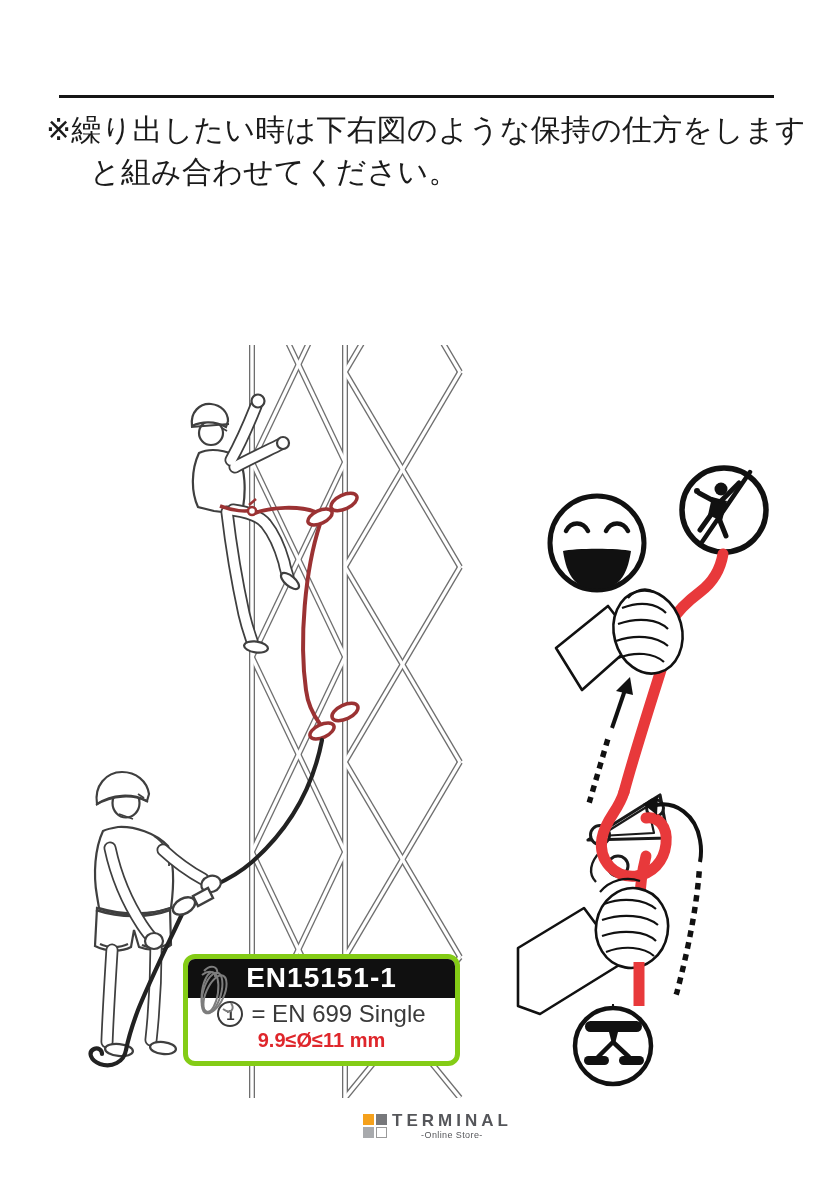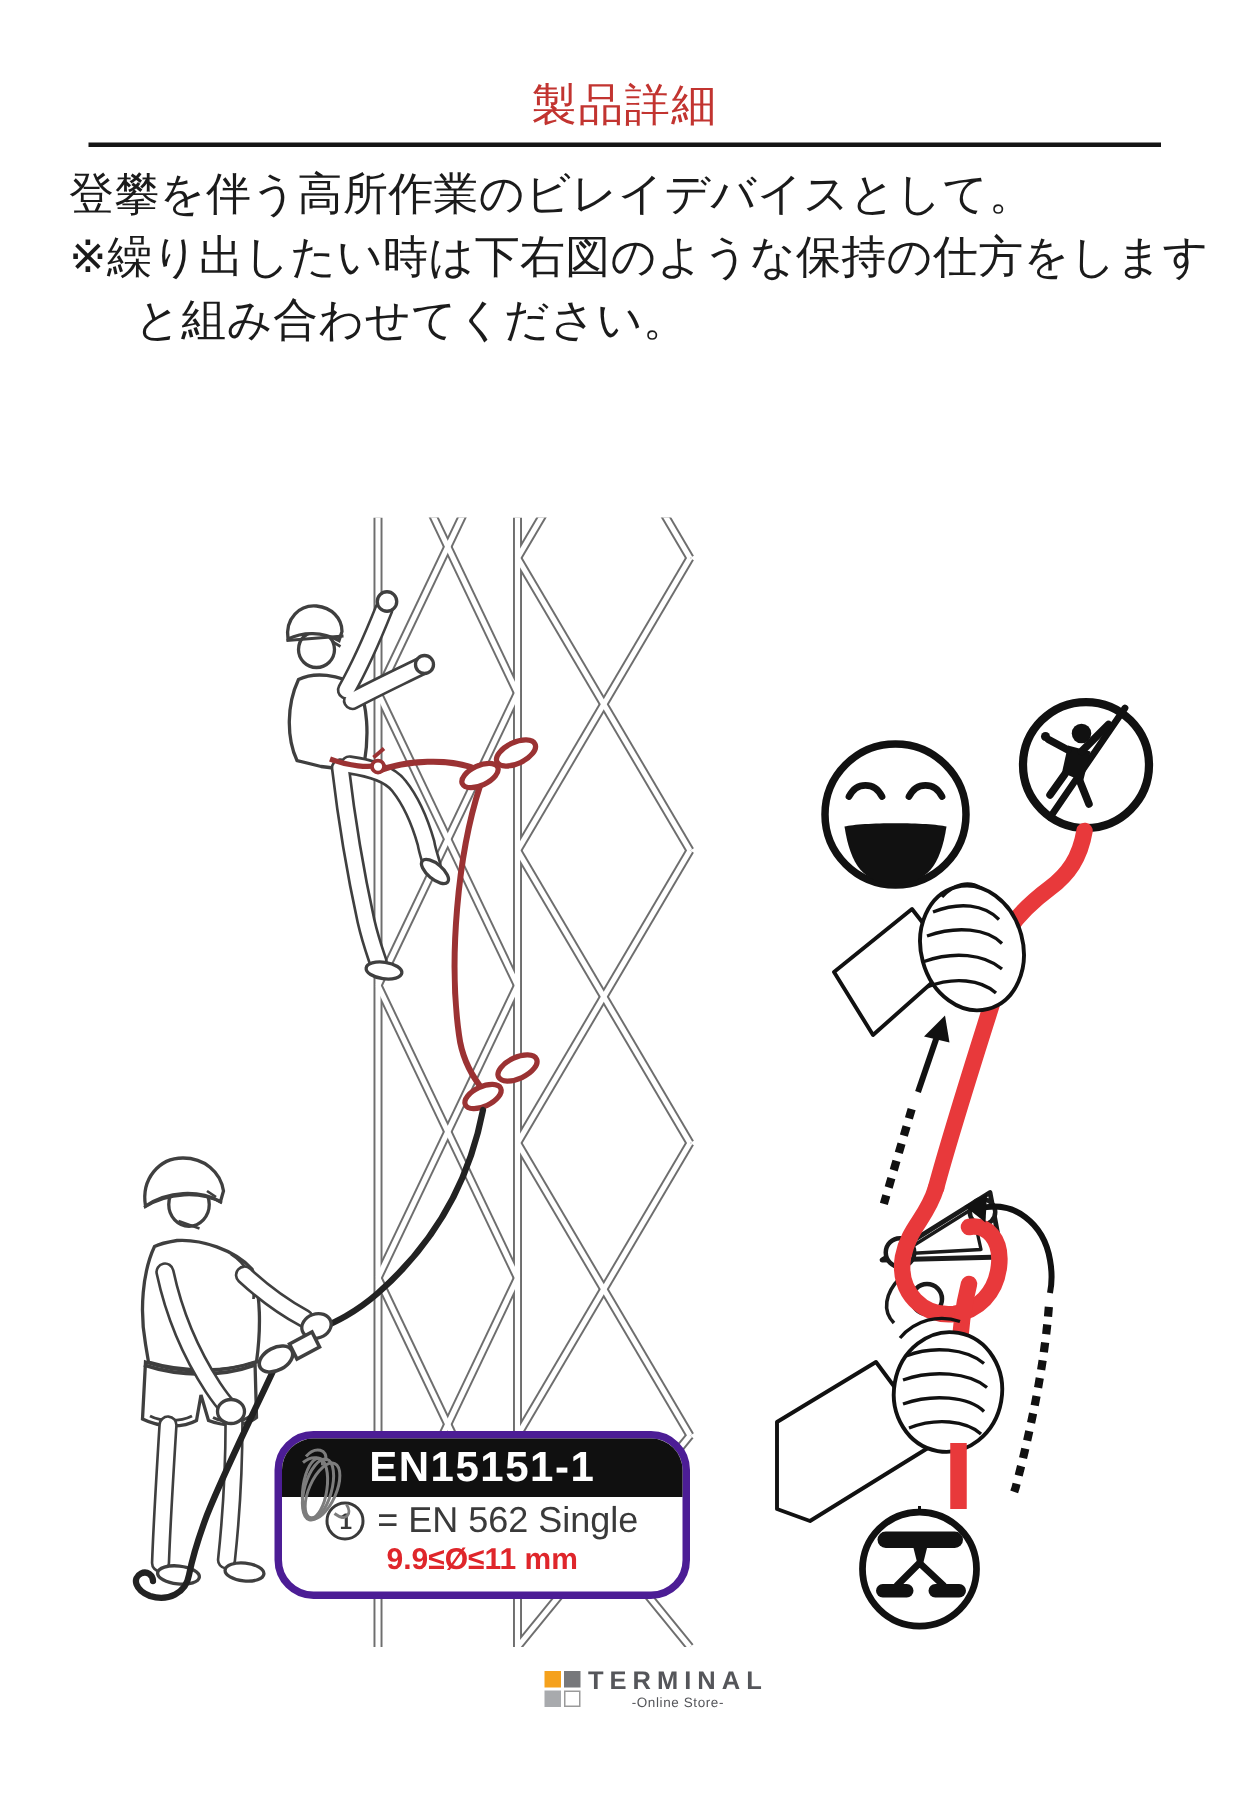--- a/index.html
+++ b/index.html
@@ -7,21 +7,21 @@
         font-family:"Liberation Sans","DejaVu Sans",sans-serif;}
   .title{position:absolute;top:50px;left:0;width:100%;text-align:center;
          font-size:30px;font-weight:500;color:#c23430;letter-spacing:1px;}
   .rule{position:absolute;top:95px;left:59px;width:715px;height:2.5px;background:#151515;}
   .para{position:absolute;top:109px;left:46px;width:765px;font-size:30px;line-height:42px;
         color:#1b1b1b;letter-spacing:0.2px;}
   .para .indent{padding-left:44px;}
   svg{position:absolute;left:0;top:0;}
   
   .badge{position:absolute;left:183px;top:954px;width:277px;height:112px;background:#fff;
-         border:5px solid #4c1d95;border-radius:26px;box-sizing:border-box;overflow:hidden;}
+         border:5px solid #84cc16;border-radius:12px;box-sizing:border-box;overflow:hidden;}
   .badge-header{background:#101010;color:#fff;height:40px;display:flex;align-items:center;
                 justify-content:center;font-size:28px;font-weight:bold;letter-spacing:1px;
                 margin:-1px -1px 0 -1px;}
   .badge-body{display:flex;align-items:center;padding:2px 6px 0 6px;}
   .badge-texts{display:flex;flex-direction:column;flex:1;}
   .badge-line1{display:flex;align-items:center;justify-content:center;gap:8px;
                color:#3a3a3a;font-size:24px;}
   .marker-circle{width:22px;height:22px;border:2.5px solid #3a3a3a;border-radius:50%;
                  display:flex;align-items:center;justify-content:center;font-size:15px;
                  font-weight:bold;color:#3a3a3a;flex:0 0 auto;}
@@ -36,25 +36,23 @@
   .sq-white{background:#fff;border:1px solid #9a9a9a;box-sizing:border-box;}
   .logo-text{display:flex;flex-direction:column;align-items:center;}
   .logo-name{font-size:17px;font-weight:700;letter-spacing:4px;color:#55565a;line-height:18px;}
   .logo-tagline{font-size:9px;letter-spacing:0.4px;color:#55565a;line-height:10px;}
 </style>
 </head>
 <body>
 
 <div id="page">
 
-  <div class="title">製品詳細</div>
   <div class="rule"></div>
 
   <div class="para">
-    <div>登攀を伴う高所作業のビレイデバイスとして。</div>
     <div>※繰り出したい時は下右図のような保持の仕方をします</div>
     <div class="indent">と組み合わせてください。</div>
   </div>
 
   <svg width="833" height="1200" viewBox="0 0 833 1200">
     <defs>
       <clipPath id="towerClip">
           <rect x="225" y="345" width="250" height="753"></rect>
         </clipPath>
     </defs>
@@ -290,21 +288,21 @@
           <ellipse cx="22" cy="33" rx="8" ry="20" transform="rotate(8 22 33)"></ellipse>
           <ellipse cx="27" cy="35" rx="9" ry="20" transform="rotate(24 27 35)"></ellipse>
           <path d="M16,12 C22,5 31,7 29,15"></path>
           <path d="M14,16 C20,11 28,12 27,18"></path>
           <path d="M35,50 C43,56 47,50 43,44"></path>
         </g>
       </svg>
       <div class="badge-texts">
         <div class="badge-line1">
           <span class="marker-circle">1</span>
-          <span>= EN 562 Single</span>
+          <span>= EN 699 Single</span>
         </div>
         <div class="badge-line2">9.9≤Ø≤11 mm</div>
       </div>
     </div>
   </div>
 
   <div class="logo">
     <div class="logo-grid">
       <span class="sq-orange"></span>
       <span class="sq-dark"></span>

